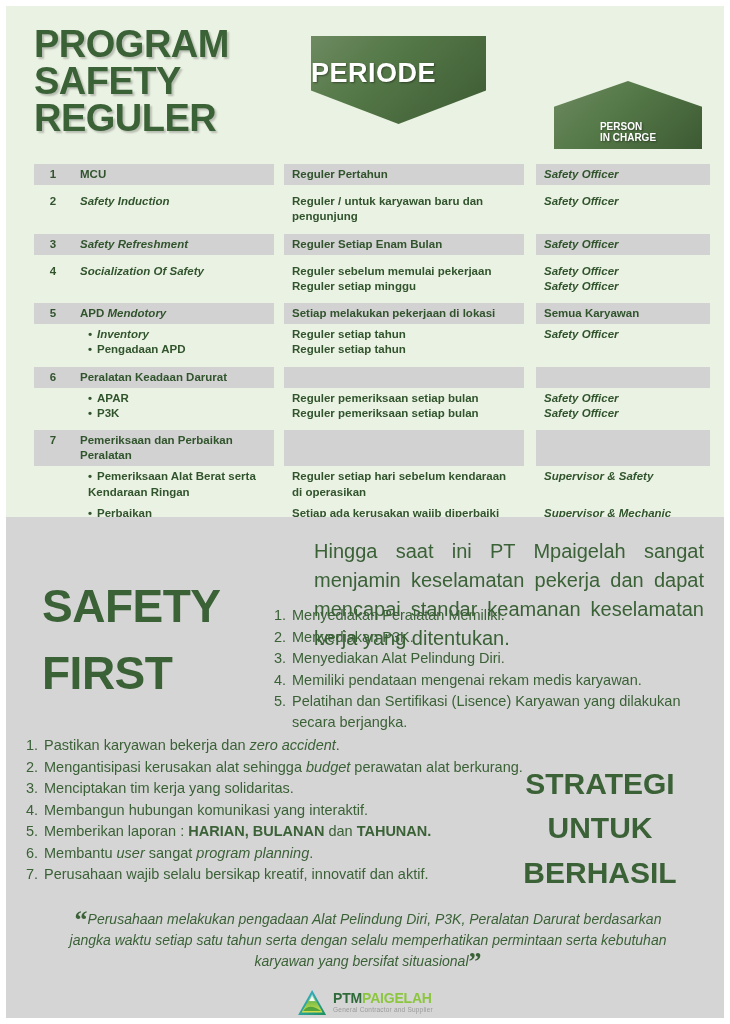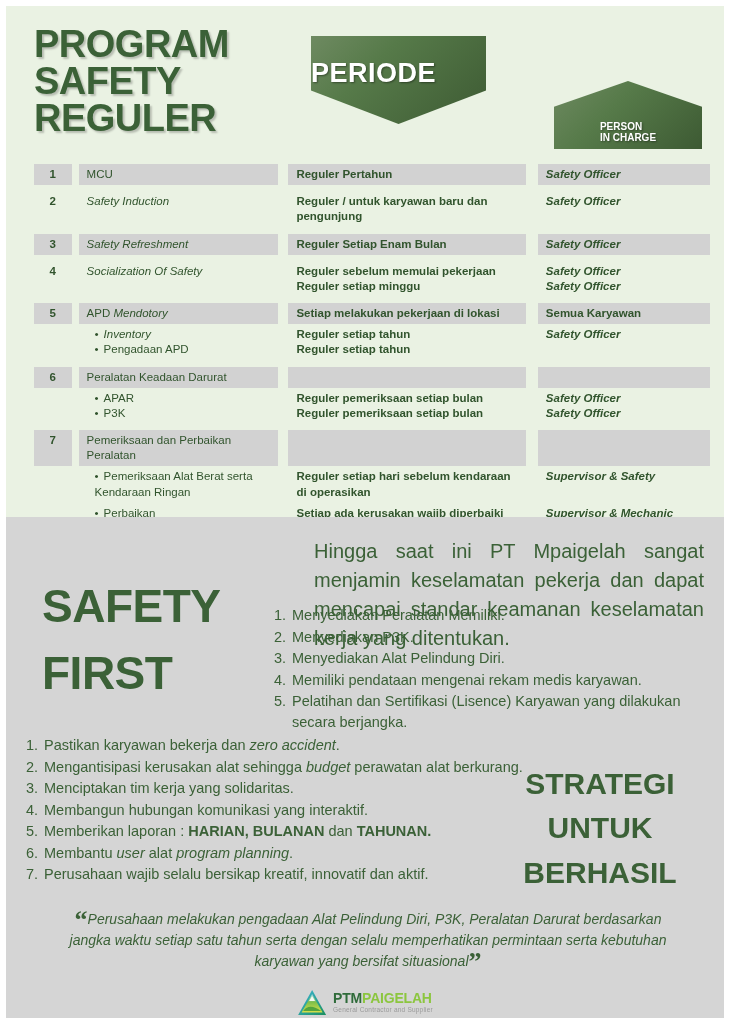--- a/index.html
+++ b/index.html
@@ -106,21 +106,21 @@
     align-items: stretch;
   }
   .cell {
     box-sizing: border-box;
     font-size: 11.5px;
     color: #31542d;
     padding: 3px 8px 3px 8px;
     line-height: 1.32;
   }
   .c-num   { width: 38px; text-align: center; font-weight: bold; padding-left: 0; padding-right: 0; }
-  .c-prog  { width: 202px; margin-left: 7px; font-weight: normal; }
+  .c-prog  { width: 202px; margin-left: 0; font-weight: bold; }
   .c-per   { width: 240px; margin-left: 10px; font-weight: bold; }
   .c-pic   { width: 174px; margin-left: 12px; font-weight: bold; }
   .shaded .c-num,
   .shaded .c-prog,
   .shaded .c-per,
   .shaded .c-pic { background: #d2d2d2; }
   .shaded .c-per.empty,
   .shaded .c-pic.empty { background: #d2d2d2; }
   .ital { font-style: italic; }
   .sub .c-prog, .sub .c-per, .sub .c-pic { background: transparent; }
@@ -415,21 +415,21 @@
         <div class="nli">
           <span class="idx">4.</span>
           <span class="txt"><span class="">Membangun hubungan komunikasi yang interaktif.</span></span>
         </div>
         <div class="nli">
           <span class="idx">5.</span>
           <span class="txt"><span class="">Memberikan laporan : </span><span class="" style="font-weight:bold">HARIAN, BULANAN</span><span class=""> dan </span><span class="" style="font-weight:bold">TAHUNAN.</span></span>
         </div>
         <div class="nli">
           <span class="idx">6.</span>
-          <span class="txt"><span class="">Membantu </span><span class="ital">user</span><span class=""> alat </span><span class="ital">program planning</span><span class="">.</span></span>
+          <span class="txt"><span class="">Membantu </span><span class="ital">user</span><span class=""> sangat </span><span class="ital">program planning</span><span class="">.</span></span>
         </div>
         <div class="nli">
           <span class="idx">7.</span>
           <span class="txt"><span class="">Perusahaan wajib selalu bersikap kreatif, innovatif dan aktif.</span></span>
         </div>
       </div>
 
     <div class="strategi">
       <div>STRATEGI</div>
       <div>UNTUK</div>

